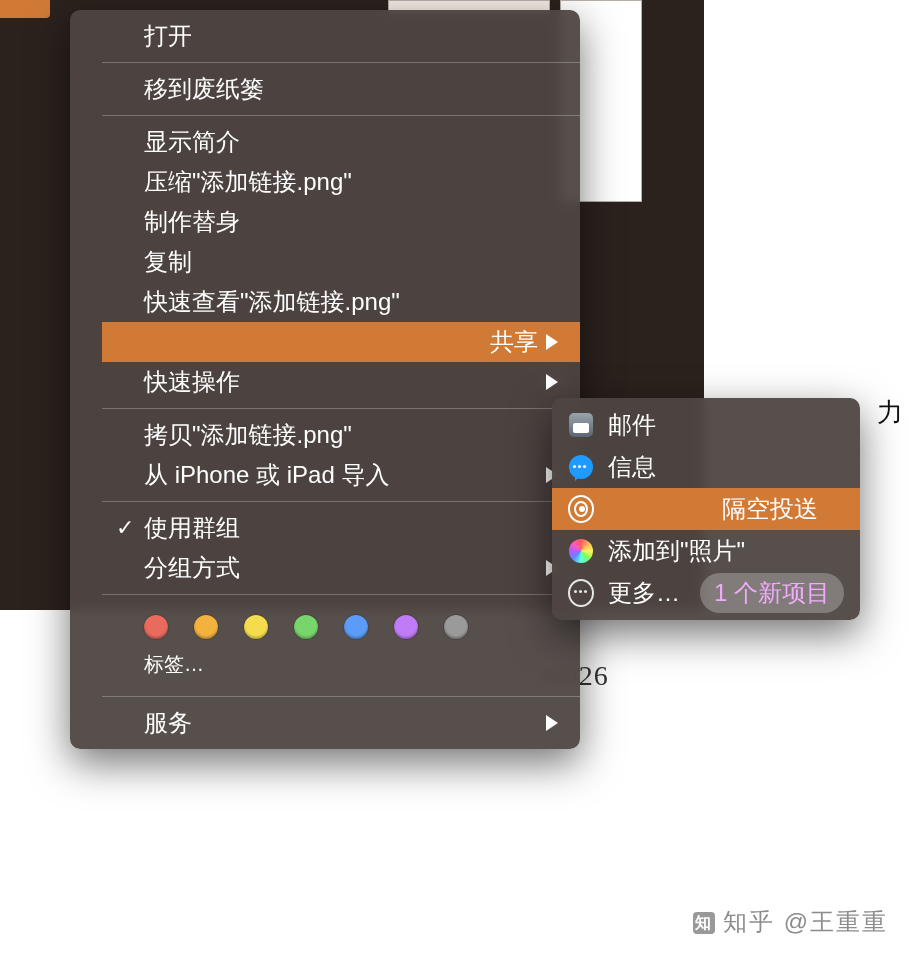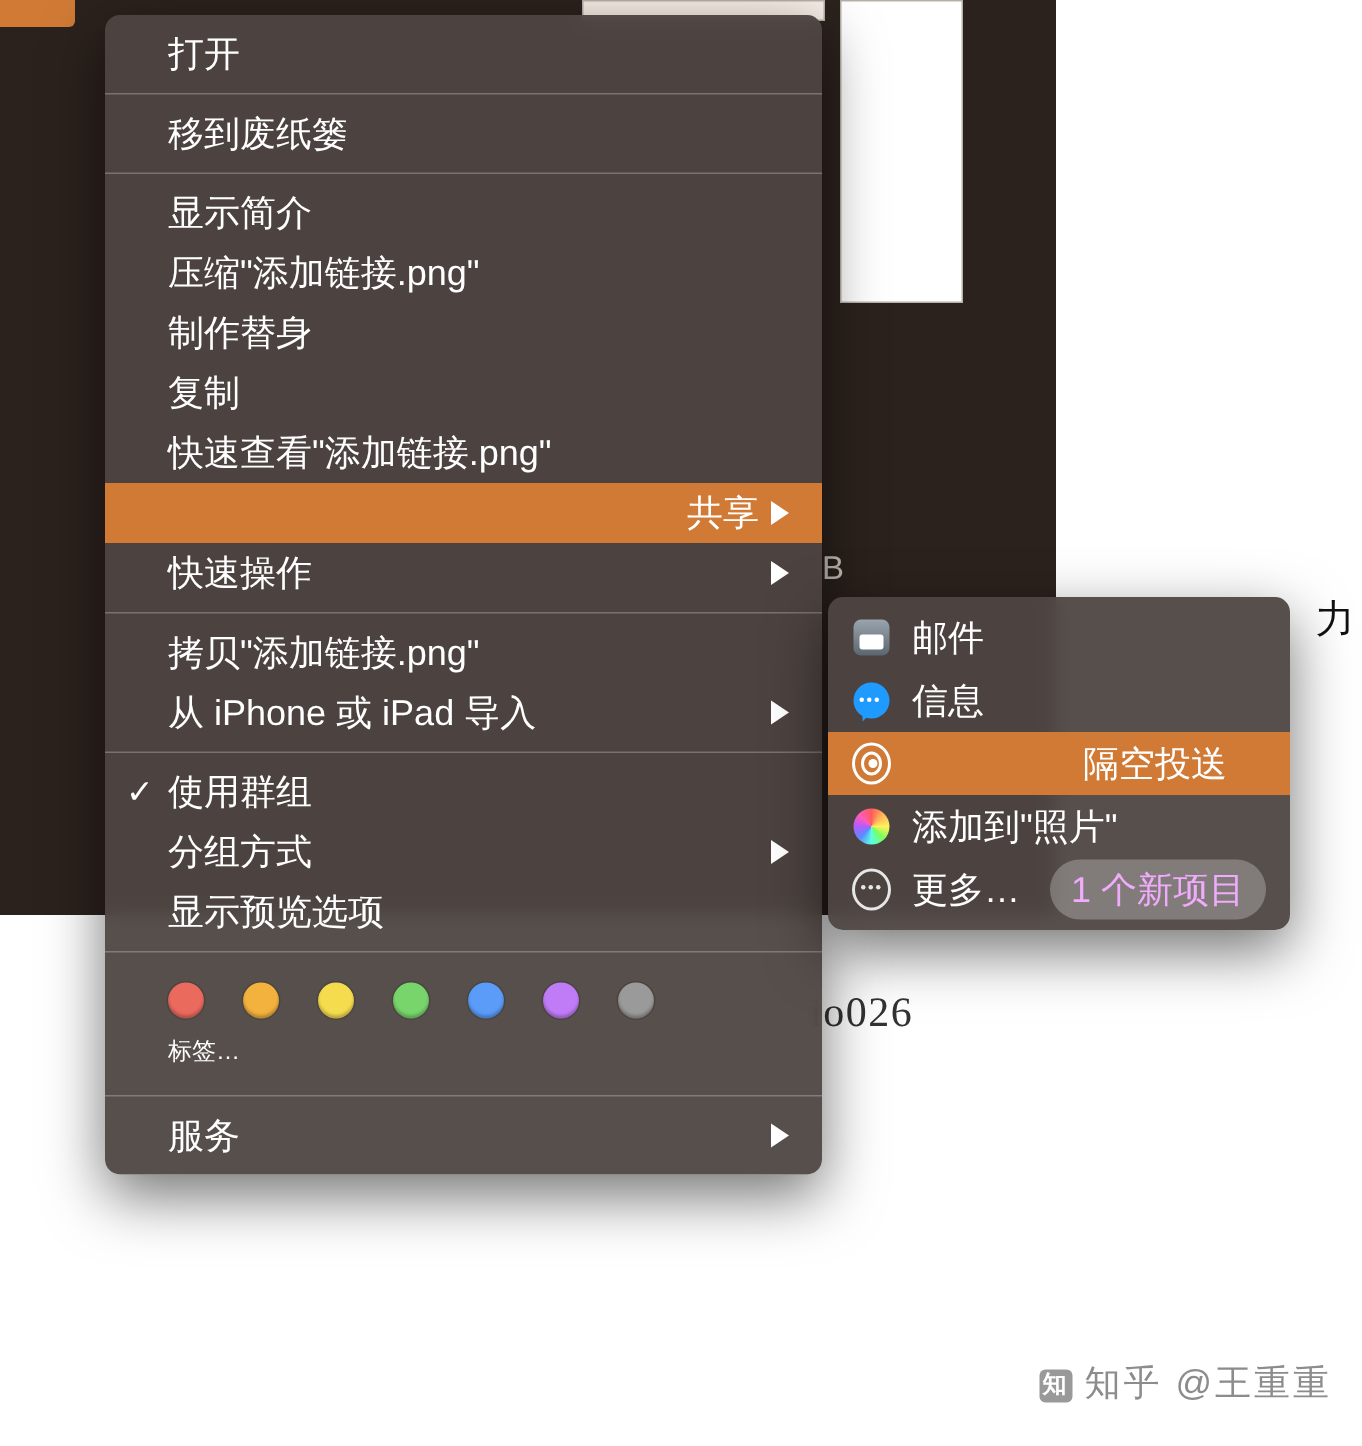--- a/index.html
+++ b/index.html
@@ -99,20 +99,21 @@
     border-radius: 10px;
     box-shadow: 0 14px 40px rgba(0,0,0,0.55);
     padding: 6px 0;
     color: #fff;
     backdrop-filter: blur(6px);
   }
   .menu.main {
     left: 70px;
     top: 10px;
     width: 478px;
+    padding-left: 32px;
   }
   .menu.sub {
     left: 552px;
     top: 398px;
     width: 308px;
   }
   .item {
     position: relative;
     display: flex;
     align-items: center;
@@ -152,21 +153,21 @@
     padding: 14px 42px 6px 42px;
   }
   .tag-dot {
     width: 24px;
     height: 24px;
     border-radius: 50%;
     box-shadow: inset 0 -2px 2px rgba(0,0,0,0.25), 0 0 0 1px rgba(0,0,0,0.15);
   }
   .tags-label {
     padding: 6px 42px 12px 42px;
-    font-size: 16px;
+    font-size: 20px;
   }
 
   
   .sub .item { padding-left: 56px; height: 42px; }
   .sub .icon {
     position: absolute;
     left: 16px;
     top: 50%;
     transform: translateY(-50%);
     width: 26px;
@@ -262,23 +263,20 @@
     </div>
   <div class="sep"></div>
   <div class="item">
       <span class="check">✓</span>
       <span>使用群组</span>
     </div>
   <div class="item">
       <span>分组方式</span>
       <span class="chev"></span>
     </div>
-  <div class="item">
-      <span>显示预览选项</span>
-    </div>
   <div class="sep"></div>
   <div class="tags-row" id="tags-row">
       <div class="tag-dot" style="background: rgb(234, 106, 94);"></div>
       <div class="tag-dot" style="background: rgb(243, 177, 62);"></div>
       <div class="tag-dot" style="background: rgb(244, 220, 78);"></div>
       <div class="tag-dot" style="background: rgb(120, 213, 107);"></div>
       <div class="tag-dot" style="background: rgb(90, 156, 248);"></div>
       <div class="tag-dot" style="background: rgb(192, 124, 247);"></div>
       <div class="tag-dot" style="background: rgb(154, 154, 154);"></div>
     </div>

